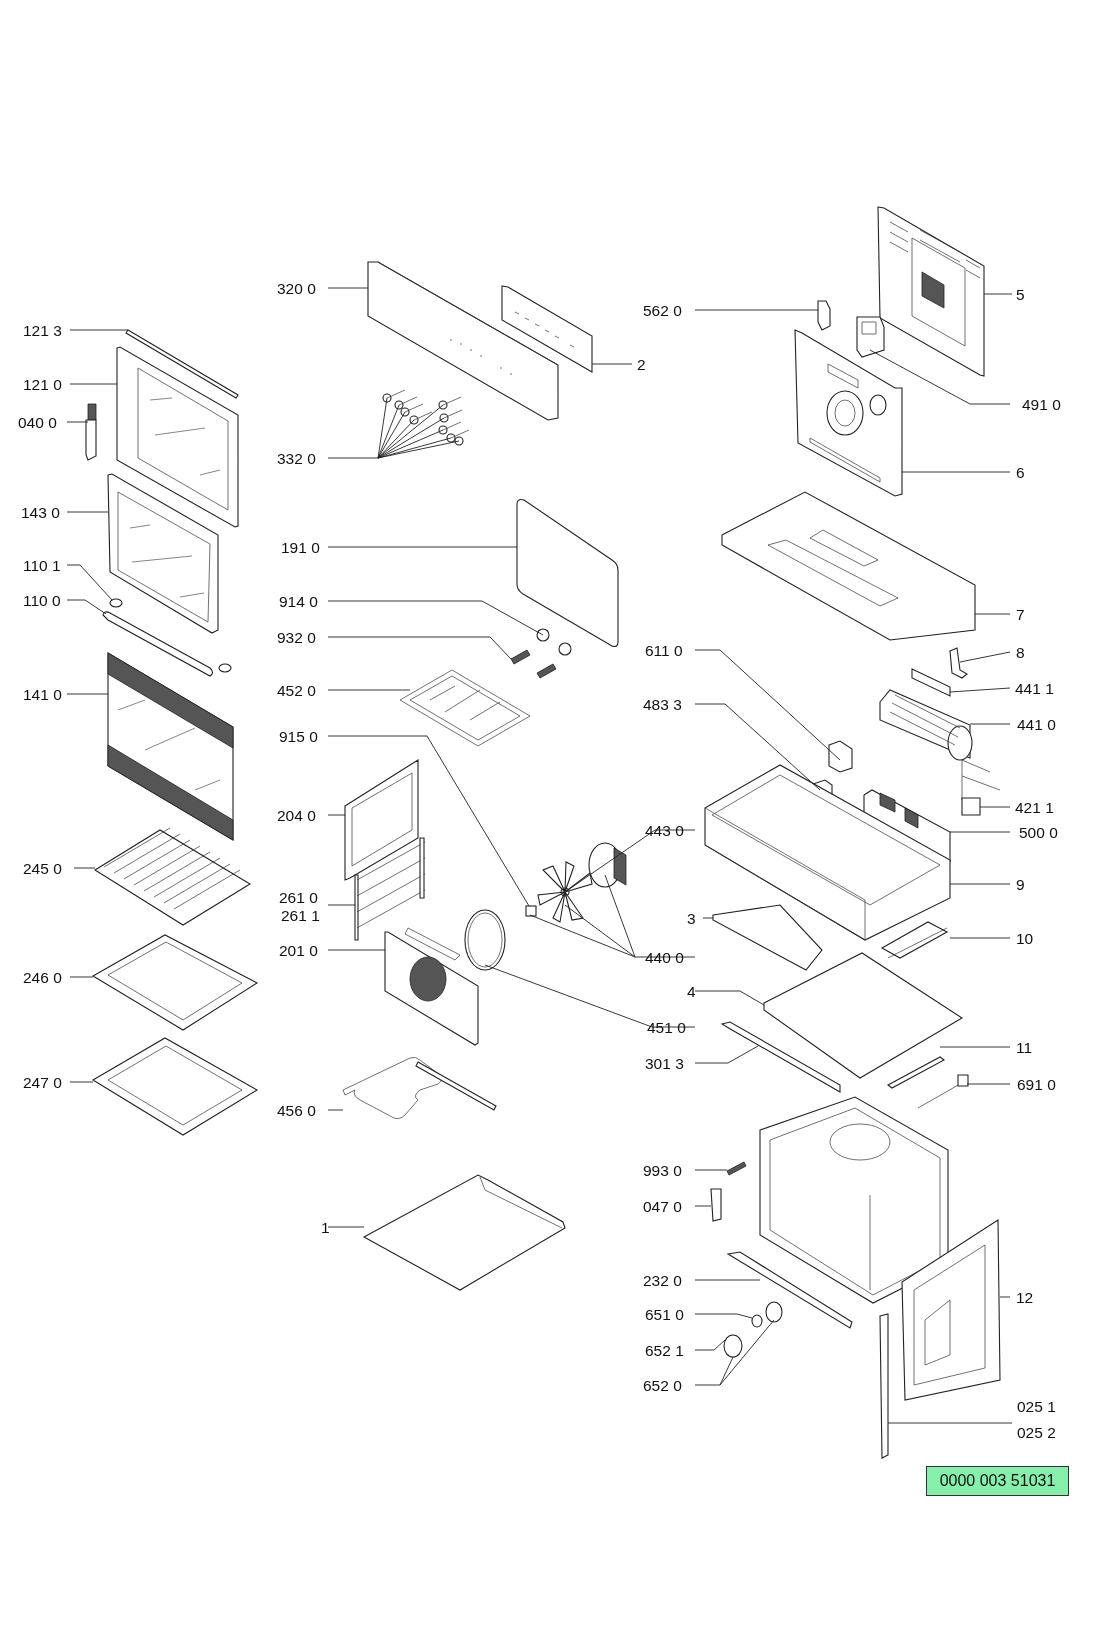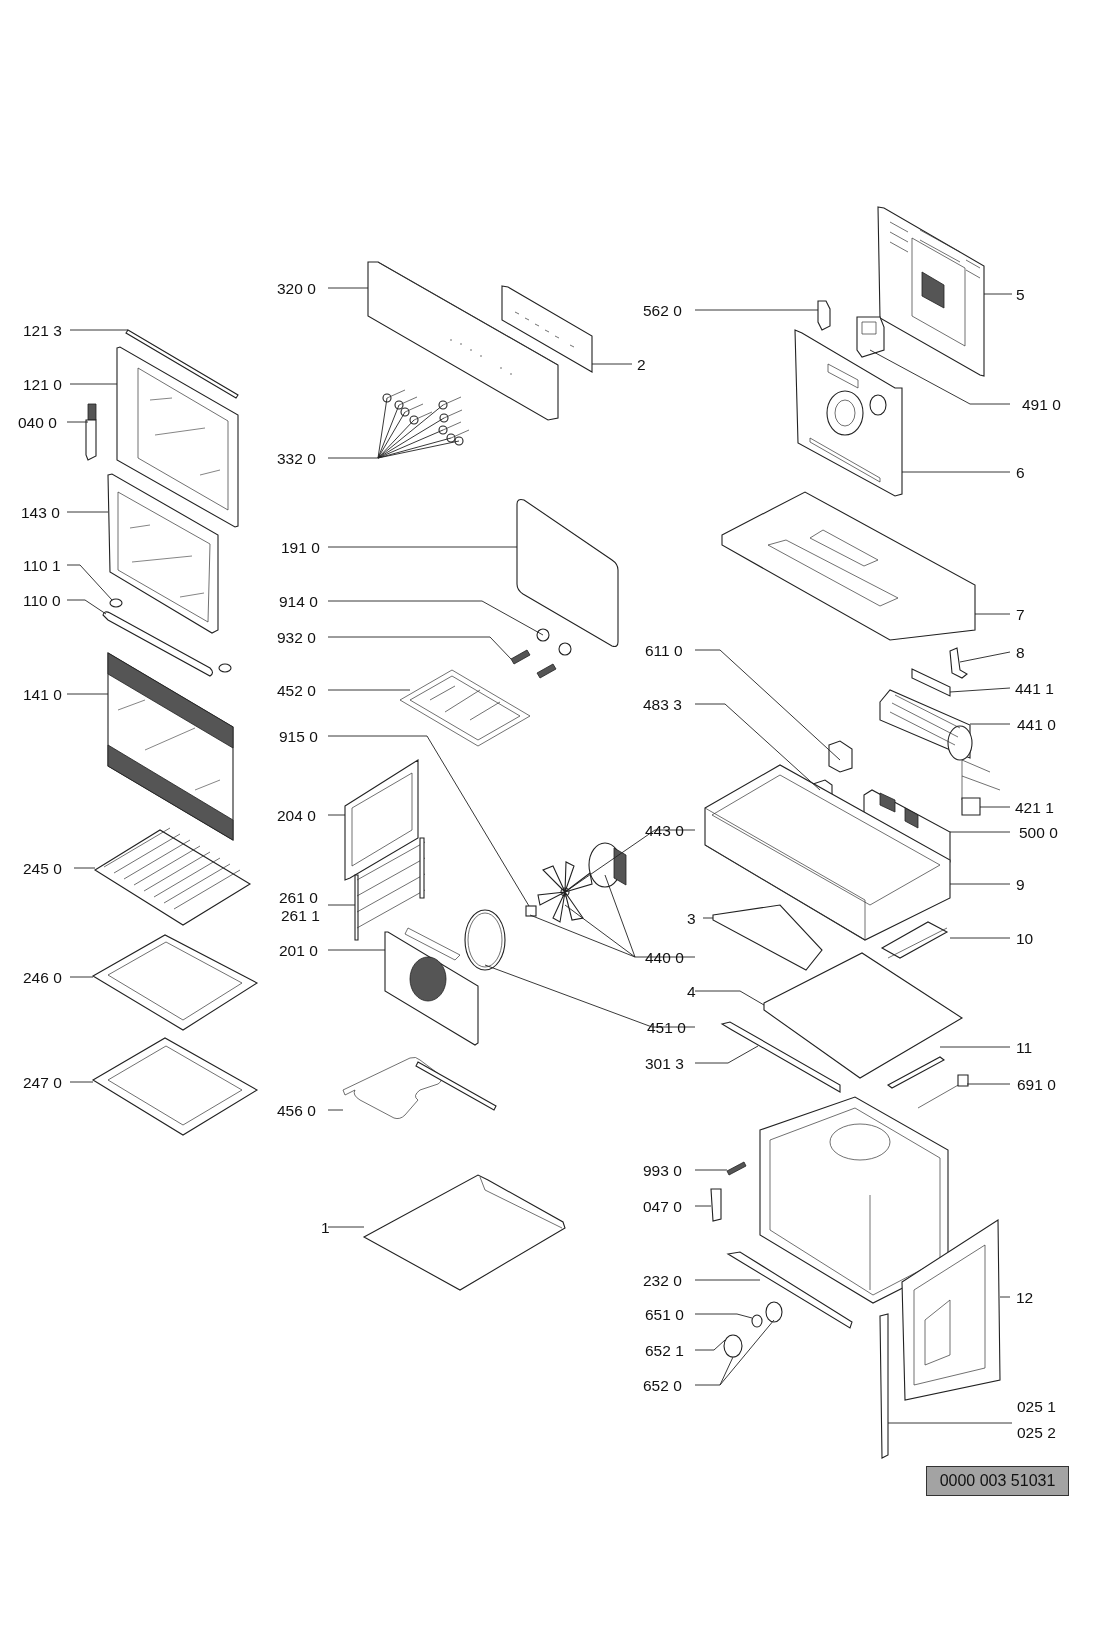--- a/index.html
+++ b/index.html
@@ -7,21 +7,21 @@
          font-family: "Liberation Sans", sans-serif; color: #111; }
   #diagram { position: absolute; left: 0; top: 0; width: 1100px; height: 1647px; }
   .lbl { font-family: "Liberation Sans", sans-serif; font-size: 15.5px; fill: #111; }
   .lead { stroke: #222; stroke-width: 0.9; fill: none; }
   .part { stroke: #222; stroke-width: 1.1; fill: #fff; }
   .part-thin { stroke: #333; stroke-width: 0.7; fill: none; }
   .dark { fill: #555; stroke: #222; stroke-width: 0.8; }
   .glass { stroke: #666; stroke-width: 0.8; fill: none; }
   #drawing-number-box { position: absolute; left: 926px; top: 1466px; width: 143px; height: 30px;
     border: 1px solid #333; box-sizing: border-box; display: flex; align-items: center;
-    justify-content: center; font-size: 16px; background: #a3a3a3; }
+    justify-content: center; font-size: 16px; background: #86efac; }
 </style>
 </head>
 <body>
 
 <svg id="diagram" width="1100" height="1647" viewBox="0 0 1100 1647" xmlns="http://www.w3.org/2000/svg">
 
   <g>
     <path class="part" d="M128 330 L238 395 L236 398 L126 333 Z"></path>
   </g>
   <g>

